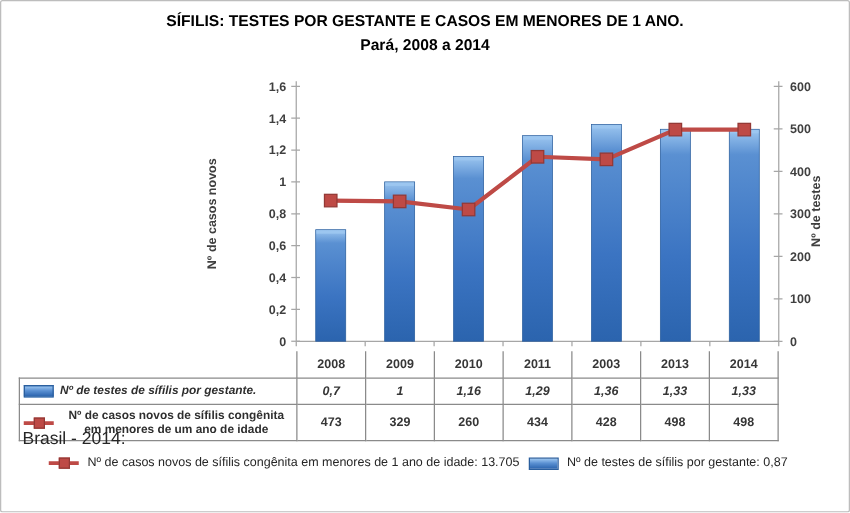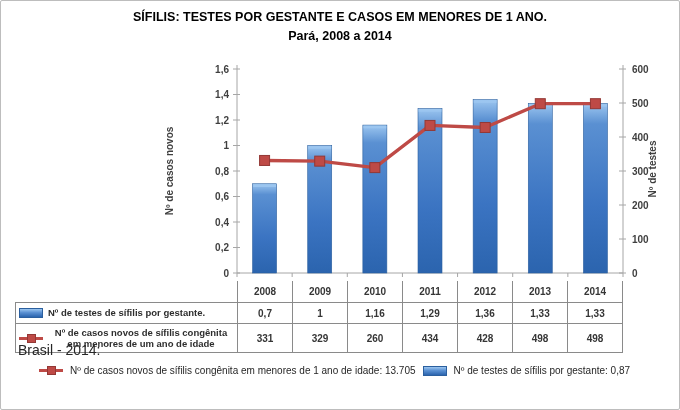--- a/index.html
+++ b/index.html
@@ -16,21 +16,21 @@
   table.dt{
     position:absolute;left:14px;top:280px;border-collapse:collapse;
     table-layout:fixed;font-size:10px;color:#363636;background:transparent;
   }
   table.dt td{
     border:1px solid #8a8a8a;text-align:center;vertical-align:middle;
     padding:0;overflow:hidden;
   }
   table.dt tr.years td{border-top:none;height:21px;font-weight:bold;}
   table.dt td.spacer{border:none;}
-  table.dt tr.r1 td{height:20px;font-weight:bold;}
+  table.dt tr.r1 td{height:20px;font-weight:bold;font-style:italic;}
   table.dt tr.r2 td{height:28px;font-weight:bold;}
   table.dt td.labelcell{font-weight:normal;text-align:left;}
   .lbl{display:flex;align-items:center;gap:5px;font-size:9.5px;line-height:1.2;padding:1px 3px;color:#2e2e2e;}
   .lbl .txt{flex:1;}
   .lbl .txt.center{text-align:center;}
   .bar-ico{width:22px;height:8px;border:1px solid #2b5f9e;flex:0 0 auto;}
   .line-ico{position:relative;width:24px;height:11px;flex:0 0 auto;}
   .line-ico .ln{position:absolute;left:0;right:0;top:4px;height:3px;}
   .line-ico .sq{position:absolute;left:8px;top:1px;width:7px;height:7px;border:1px solid #933835;}
   .brasil{position:absolute;left:17px;top:341px;font-size:14px;color:#262626;}
@@ -144,21 +144,21 @@
         <col style="width: 55px;">
         <col style="width: 55px;">
       </colgroup>
     <tbody>
         <tr class="years" id="row-years">
       <td class="spacer"></td>
     <td>2008</td>
           <td>2009</td>
           <td>2010</td>
           <td>2011</td>
-          <td>2012</td>
+          <td>2003</td>
           <td>2013</td>
           <td>2014</td>
         </tr>
     <tr class="r1" id="row-s0">
       <td class="labelcell">
         <div class="lbl">
           <span class="bar-ico" id="bar-ico-table" style="background: linear-gradient(rgb(156, 198, 240) 0%, rgb(90, 144, 210) 45%, rgb(43, 100, 174) 100%); border-color: rgb(43, 95, 158);"></span>
           <span class="txt">Nº de testes de sífilis por gestante.</span>
         </div>
       </td>
@@ -173,21 +173,21 @@
     <tr class="r2" id="row-s1">
       <td class="labelcell">
         <div class="lbl">
           <span class="line-ico" id="line-ico-table">
                 <span class="ln" style="background: rgb(190, 74, 70);"></span>
                 <span class="sq" style="background: rgb(190, 74, 70); border-color: rgb(147, 56, 53);"></span>
               </span>
           <span class="txt center">Nº de casos novos de sífilis congênita em menores de um ano de idade</span>
         </div>
       </td>
-    <td>331</td>
+    <td>473</td>
           <td>329</td>
           <td>260</td>
           <td>434</td>
           <td>428</td>
           <td>498</td>
           <td>498</td>
         </tr>
   </tbody>
     </table>
 

